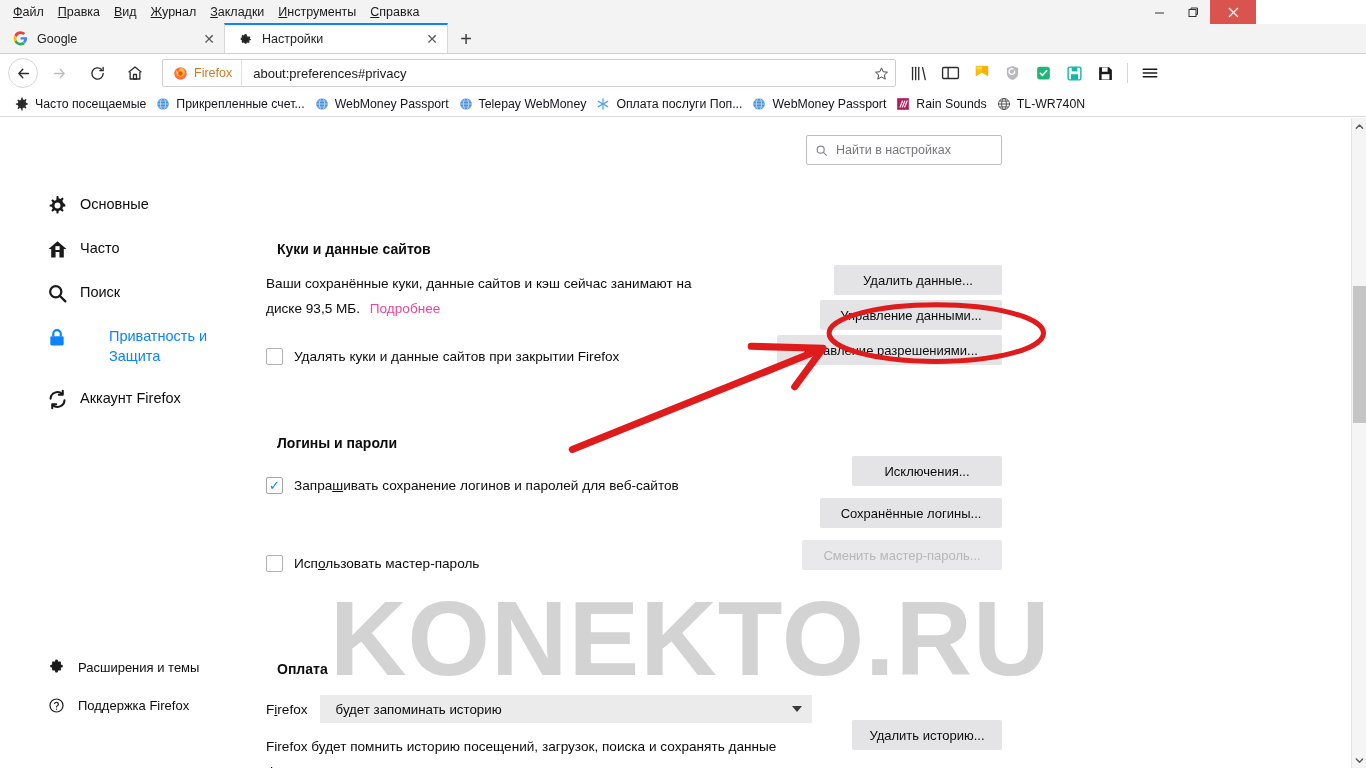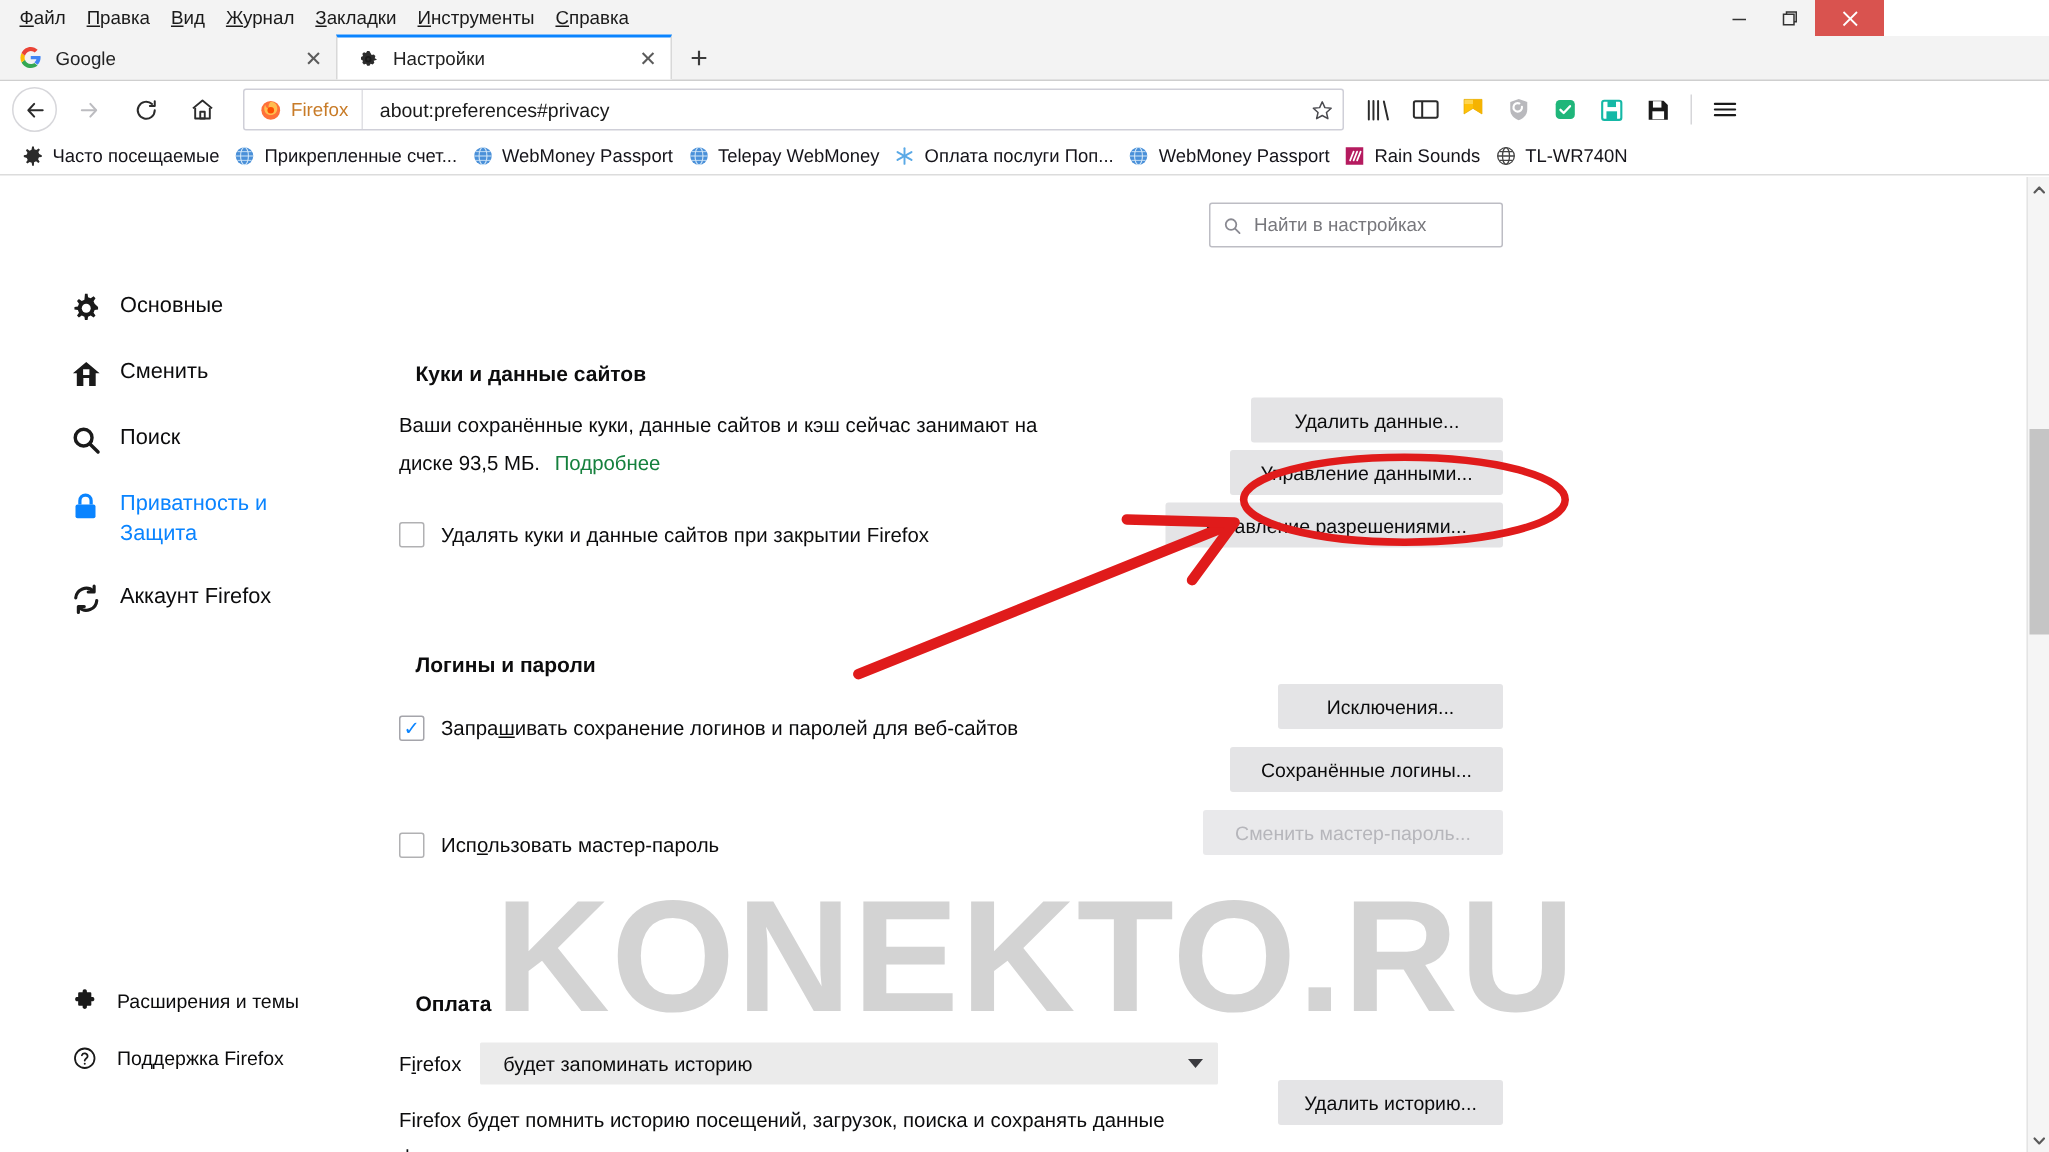--- a/index.html
+++ b/index.html
@@ -158,39 +158,39 @@
   .sidebar { position: absolute; top: 76px; left: 44px; width: 200px; }
   .nav-item {
     display: flex; align-items: flex-start;
     margin-bottom: 22px; cursor: default;
     color: #0c0c0d; font-size: 14.5px; line-height: 20px;
   }
   .nav-item .nicon {
     width: 26px; flex: 0 0 26px; display: flex; align-items: flex-start;
     justify-content: center; margin-right: 10px; padding-top: 1px;
   }
-  .nav-item.active { color: #0a84ff; }
+  .nav-item.active { color: #0a84ff; gap: 29px; }
   .nav-item .nlabel { max-width: 150px; }
 
   .sidebar-bottom { position: absolute; top: 540px; left: 44px; width: 210px; }
   .nav-item.small { font-size: 13px; margin-bottom: 18px; }
   .nav-item.small .nicon { width: 24px; flex: 0 0 24px; }
 
   
   .main { position: absolute; top: 0; left: 266px; width: 760px; }
 
   .sec-title {
     font-size: 14px; font-weight: bold; color: #0c0c0d;
     margin: 11px; line-height: 20px;
   }
   .sec-desc {
     font-size: 13.6px; color: #0c0c0d; line-height: 25px;
     max-width: 480px; margin: 0;
   }
-  .link { color: #15803d; cursor: pointer; }
+  .link { color: #ec4899; cursor: pointer; }
 
   .checkrow { display: flex; align-items: center; font-size: 13.6px; color: #0c0c0d; }
   .cbox {
     width: 17px; height: 17px; border: 1px solid #b1b1b3; border-radius: 2px;
     background: #fff; margin-right: 11px; flex: 0 0 17px;
     display: flex; align-items: center; justify-content: center;
   }
   .cbox.checked { border-color: #a5a5ab; }
   .cbox .tick { color: #0a84ff; font-size: 13px; line-height: 1; font-weight: bold; }
   .ulch { text-decoration: underline; }
@@ -527,21 +527,21 @@
         </span>
         <span class="nlabel">Основные</span>
       </div>
       <div class="nav-item">
         <span class="nicon">
           <svg width="21" height="21" viewBox="0 0 24 24" fill="#1a1a1a">
             <path d="M12 2.6L1.8 11.3h3V21h5v-6.2h4.4V21h5v-9.7h3z"></path>
             <rect x="9.6" y="8.2" width="4.8" height="4.4" fill="#fff"></rect>
           </svg>
         </span>
-        <span class="nlabel">Сменить</span>
+        <span class="nlabel">Часто</span>
       </div>
       <div class="nav-item">
         <span class="nicon">
           <svg width="21" height="21" viewBox="0 0 24 24" fill="none" stroke="#1a1a1a" stroke-width="2.6" stroke-linecap="round">
             <circle cx="10" cy="10" r="6.4"></circle>
               <line x1="14.8" y1="14.8" x2="21" y2="21"></line>
           </svg>
         </span>
         <span class="nlabel">Поиск</span>
       </div>

